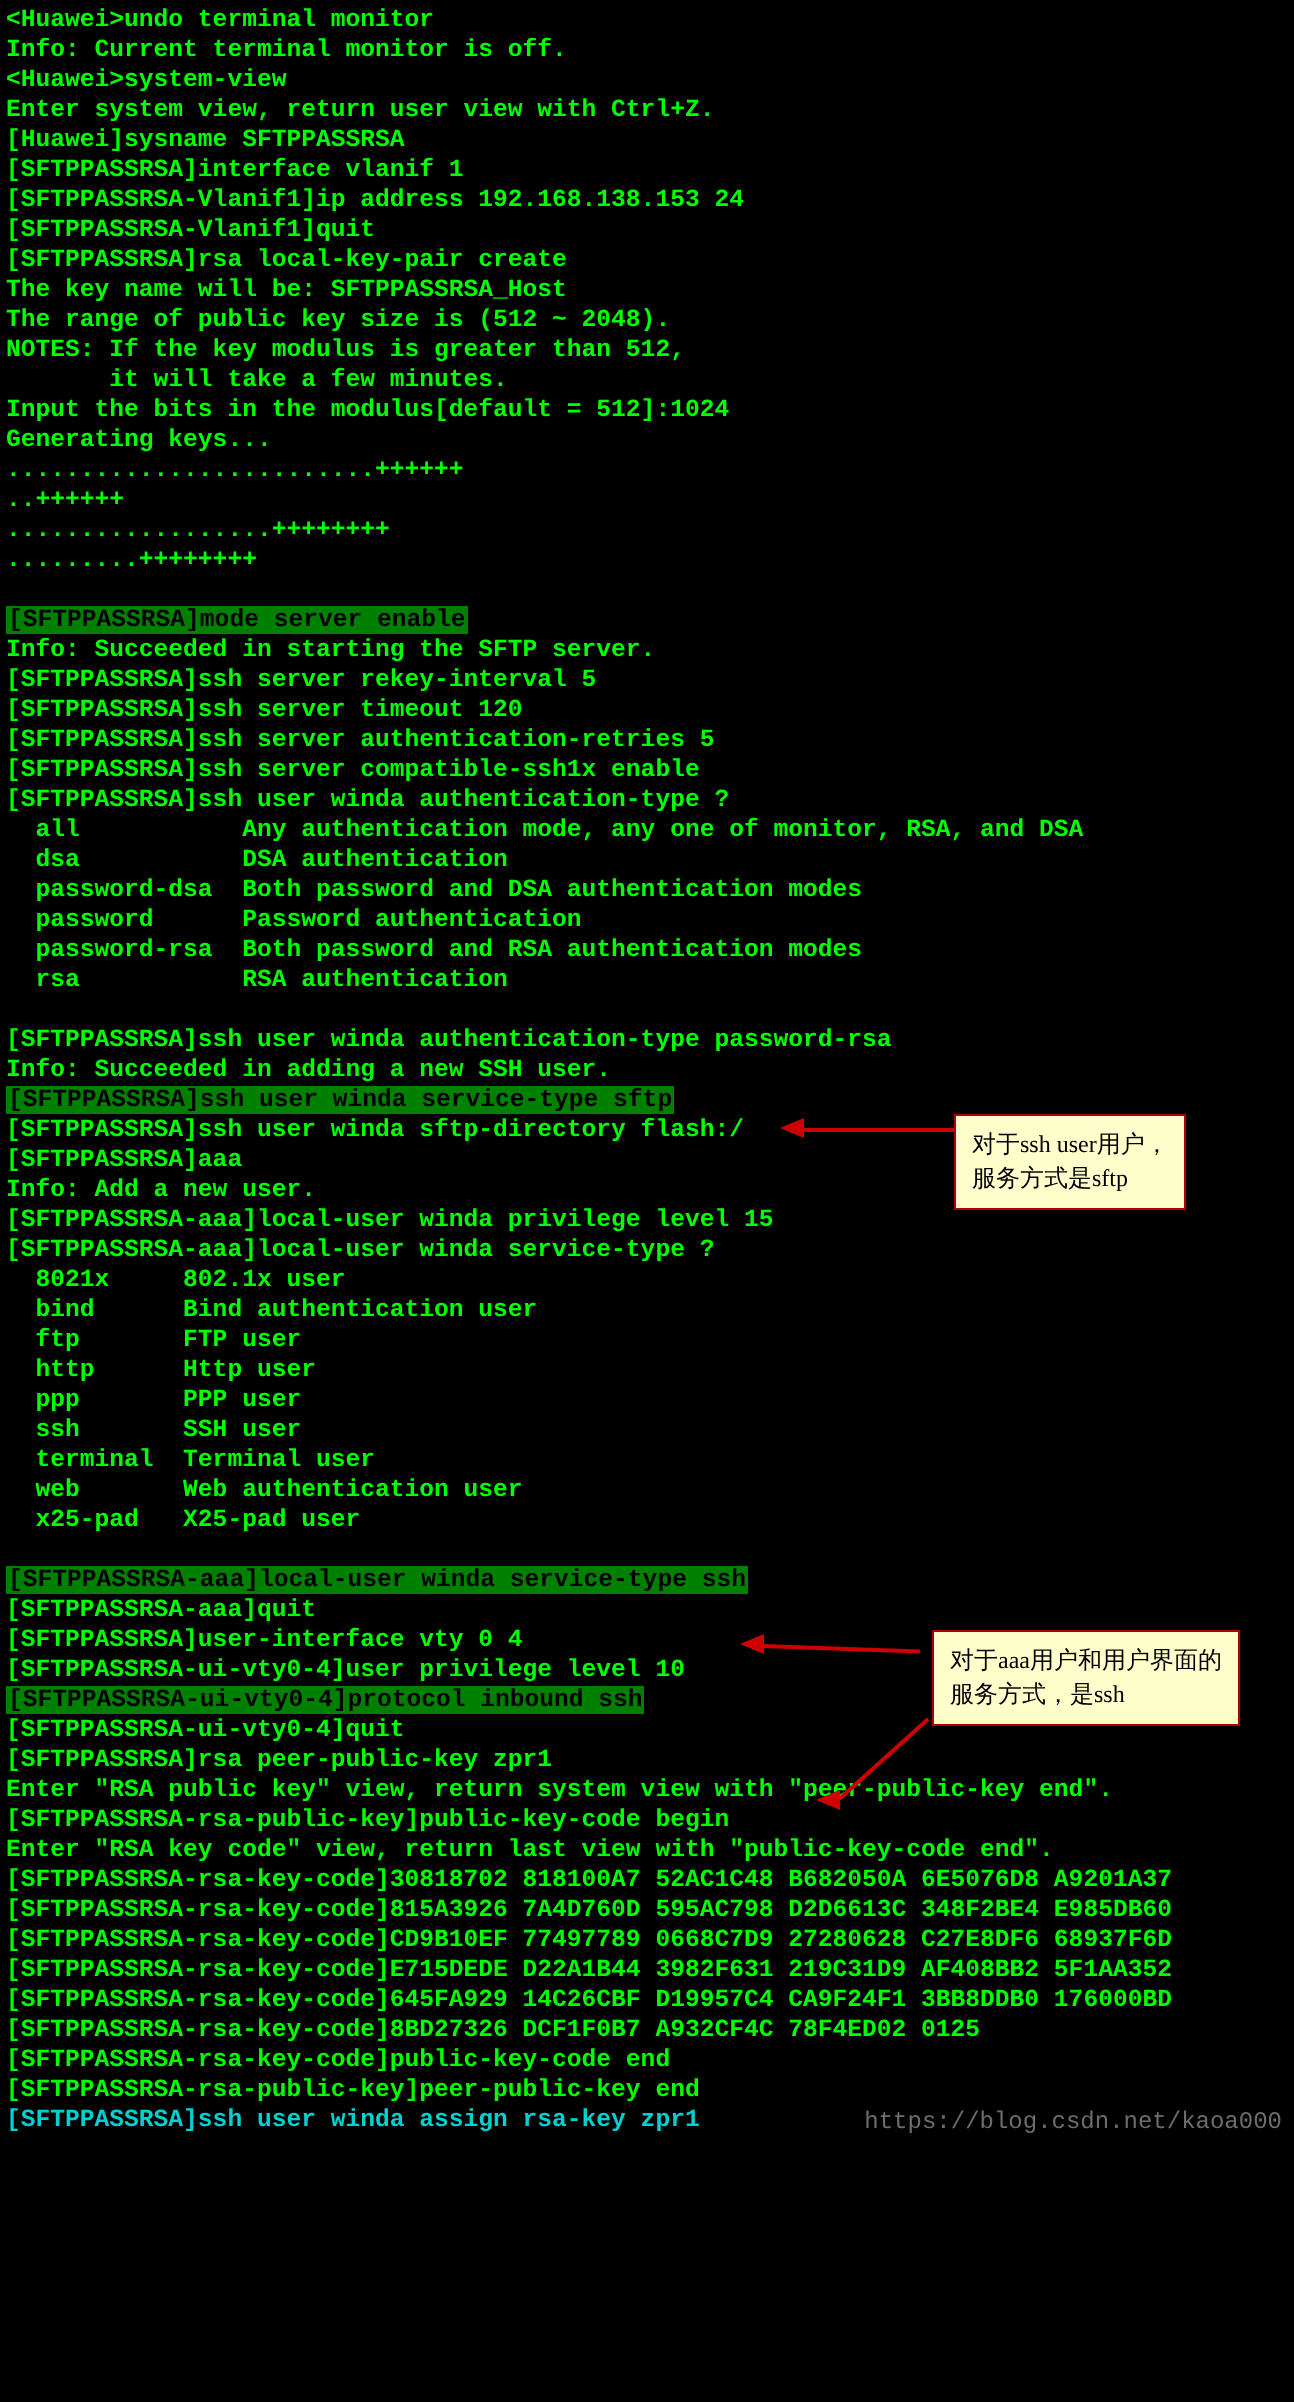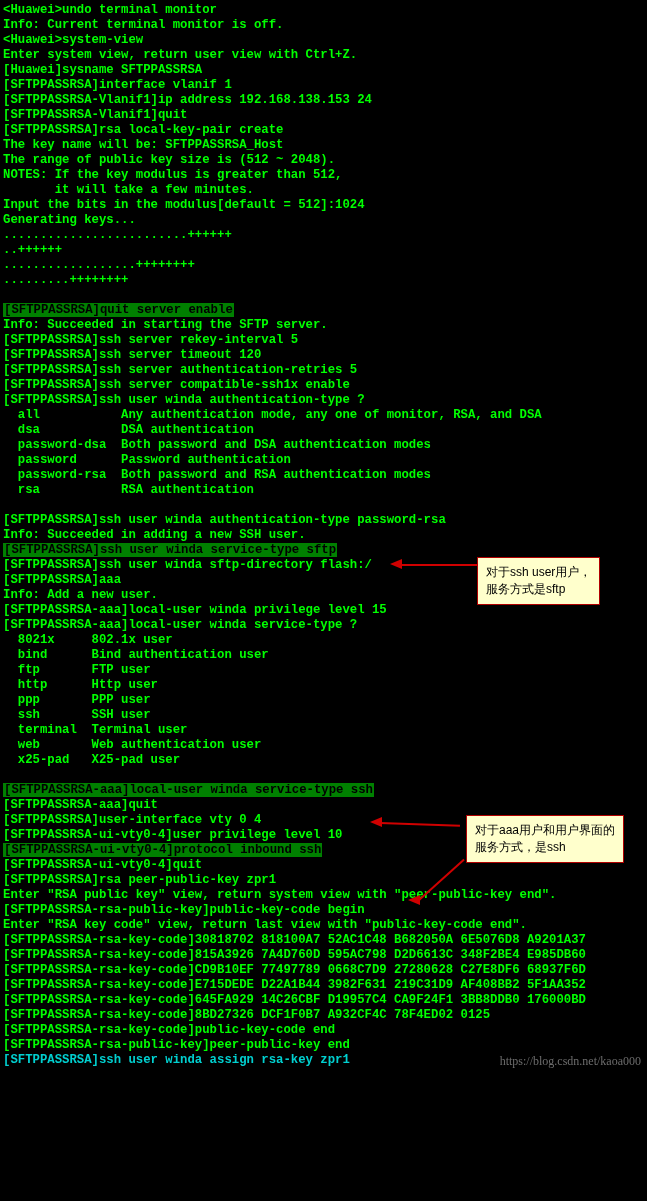--- a/index.html
+++ b/index.html
@@ -14,21 +14,21 @@
     position: relative;
     font-weight: bold;
   }
   .ln { white-space: pre; display: block; }
   .hl { background: #008000; color: #000; font-weight: bold; padding: 0 1px; }
   .cyan { color: #00d0d0; }
   .callout {
     position: absolute;
     background: #ffffcc;
     border: 1px solid #b00000;
-    font-family: Liberation Sans, sans-serif;
+    font-family: Liberation Serif, serif;
     color: #000;
     font-size: 12px;
     line-height: 17px;
     padding: 6px 8px;
     font-weight: normal;
     z-index: 5;
   }
   .arrow-line {
     position: absolute;
     height: 2px;
@@ -42,21 +42,21 @@
     border-top: 5px solid transparent;
     border-bottom: 5px solid transparent;
     border-right: 12px solid #d00000;
     z-index: 4;
   }
   .watermark {
     position: absolute;
     right: 6px;
     bottom: 2px;
     color: #888;
-    font-family: Liberation Serif, serif;
+    font-family: Liberation Mono, monospace;
     font-size: 12px;
     font-weight: normal;
     opacity: 0.8;
     margin-top: 20px;
   }
 </style>
 </head>
 <body>
 
 <div id="terminal">
@@ -73,21 +73,21 @@
     <span class="ln">The range of public key size is (512 ~ 2048).</span>
     <span class="ln">NOTES: If the key modulus is greater than 512,</span>
     <span class="ln">       it will take a few minutes.</span>
     <span class="ln">Input the bits in the modulus[default = 512]:1024</span>
     <span class="ln">Generating keys...</span>
     <span class="ln">.........................++++++</span>
     <span class="ln">..++++++</span>
     <span class="ln">..................++++++++</span>
     <span class="ln">.........++++++++</span>
     <span class="ln"> </span>
-    <span class="ln"><span class="hl">[SFTPPASSRSA]quit server enable</span></span>
+    <span class="ln"><span class="hl">[SFTPPASSRSA]mode server enable</span></span>
     <span class="ln">Info: Succeeded in starting the SFTP server.</span>
     <span class="ln">[SFTPPASSRSA]ssh server rekey-interval 5</span>
     <span class="ln">[SFTPPASSRSA]ssh server timeout 120</span>
     <span class="ln">[SFTPPASSRSA]ssh server authentication-retries 5</span>
     <span class="ln">[SFTPPASSRSA]ssh server compatible-ssh1x enable</span>
     <span class="ln">[SFTPPASSRSA]ssh user winda authentication-type ?</span>
     <span class="ln">  all           Any authentication mode, any one of monitor, RSA, and DSA</span>
     <span class="ln">  dsa           DSA authentication</span>
     <span class="ln">  password-dsa  Both password and DSA authentication modes</span>
     <span class="ln">  password      Password authentication</span>

